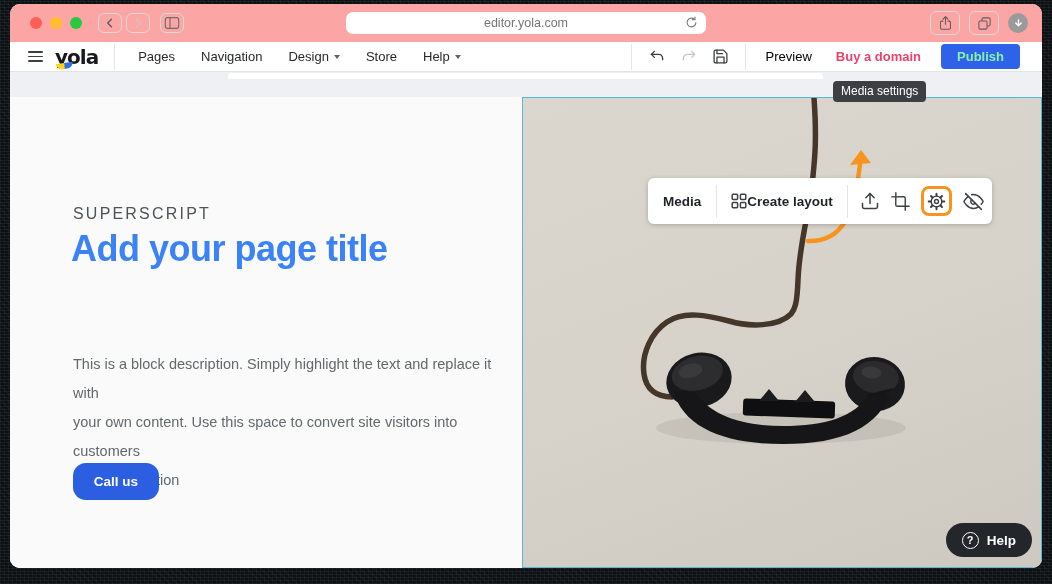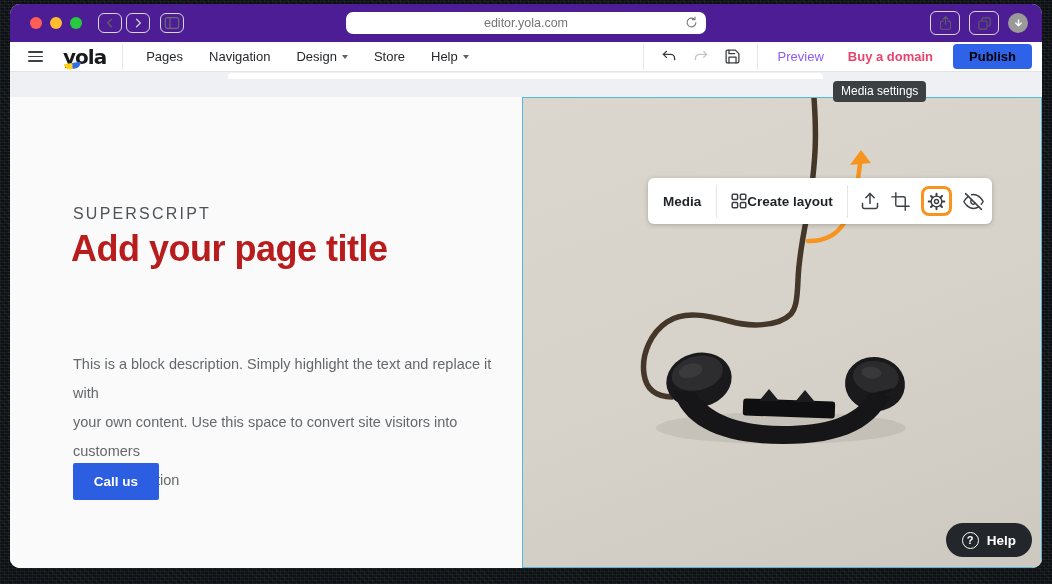--- a/index.html
+++ b/index.html
@@ -16,21 +16,21 @@
       repeating-linear-gradient(90deg, rgba(110,170,230,.05) 0 1px, transparent 1px 4px),
       repeating-linear-gradient(45deg, rgba(255,210,120,.035) 0 1px, transparent 1px 5px);
   }
   .window {
     position:absolute; left:10px; top:4px; right:10px; bottom:16px;
     background:#fff; border-radius:10px; overflow:hidden;
   }
 
   
   .titlebar {
-    position:relative; height:38px; background:#4c1d95;
+    position:relative; height:38px; background:#fca5a5;
     display:flex; align-items:center; padding:16px 14px;
   }
   .traffic { display:flex; gap:8px; margin-left:6px; }
   .tl { width:12px; height:12px; border-radius:50%; }
   .tl-red{ background:#ff5f57; } .tl-yellow{ background:#febc2e; } .tl-green{ background:#28c840; }
   .nav-seg { display:flex; margin-left:16px; gap:4px; }
   .tb-btn {
     width:24px; height:20px; border:1px solid #d9d8d5; border-radius:6px;
     display:flex; align-items:center; justify-content:center; color:#5f5f5f; background:transparent;
   }
@@ -49,65 +49,65 @@
     display:flex; align-items:center; justify-content:center; color:#fff;
   }
 
   
   .appbar {
     height:30px; background:#fff; border-bottom:1px solid #e4e4e6;
     display:flex; align-items:center; padding:0 8px 0 18px; position:relative; z-index:5;
   }
   .hamburger { display:flex; flex-direction:column; gap:3px; width:15px; cursor:pointer; }
   .hamburger i { display:block; height:1.7px; background:#3c4043; border-radius:1px; }
-  .logo { position:relative; margin-left:20px; font-family:"DejaVu Sans",sans-serif;
+  .logo { position:relative; margin-left:12px; font-family:"DejaVu Sans",sans-serif;
     font-weight:700; font-size:20px; letter-spacing:-1px; color:#17191c; line-height:1; }
   .logo-swash { position:absolute; left:1px; bottom:-2px; width:17px; height:6px;
     border-radius:0 0 9px 9px; transform:rotate(-8deg);
     background:linear-gradient(90deg,#ffd21e 45%, #2f6fe4 55%); }
   .app-divider { width:1px; height:26px; background:#e7e7e9; margin:0 10px 0 16px; }
   .menu { display:flex; align-items:center; }
   .menu-item { padding:0 13px; font-size:13px; color:#26282b; display:flex; align-items:center; gap:5px; cursor:pointer;text-align:center; }
   .caret { width:0; height:0; border-left:3.5px solid transparent; border-right:3.5px solid transparent; border-top:4px solid #5f6368; }
   .app-right { margin-left:auto; display:flex; align-items:center; gap:14px; }
   .icon-btn { color:#3a3d40; display:flex; align-items:center; cursor:pointer; }
   .icon-btn.disabled { color:#c4c6c8; }
-  .preview { font-size:13px; color:#8b5cf6; font-weight:500; margin:0 4px; cursor:pointer; }
+  .preview { font-size:13px; color:#000000; font-weight:500; margin:0 4px; cursor:pointer; }
   .buy-domain { font-size:13px; font-weight:700; color:var(--buy-domain-pink,#e8436d); margin:0 6px; cursor:pointer; }
   .publish-btn {
-    background:var(--publish-blue,#2e63e9); color:#000000; font-size:13px; font-weight:700;
-    border:none; border-radius:4px; padding:5px 16px; margin-right:2px; cursor:pointer;
+    background:var(--publish-blue,#2e63e9); color:#86efac; font-size:13px; font-weight:700;
+    border:none; border-radius:4px; padding:5px 16px; margin-right:14px; cursor:pointer;
   }
 
   
   .workspace { position:absolute; left:0; right:0; top:68px; bottom:0; background:#eef0f3; }
   .canvas-strip { position:absolute; left:218px; top:1px; width:595px; height:6px;
     background:#fff; border-radius:4px 4px 0 0; }
   .hero { position:absolute; left:0; right:0; top:25px; bottom:0; display:flex; }
   .hero-left { width:512px; background:#fafafa; position:relative; }
   .hero-media {
     flex:1; position:relative; overflow:hidden;
     border:1.5px solid var(--selection-cyan,#57b7da);
     background:linear-gradient(160deg,#dbd7ce 0%, var(--media-bg,#d6d2c9) 55%, #cdc9c0 100%);
   }
   .phone-svg { position:absolute; left:0; top:0; }
 
   
   .superscript { position:absolute; left:63px; top:108px; font-size:16px;
     letter-spacing:2.2px; color:#4f5357; }
   .page-title { position:absolute; left:61px; top:131px; font-size:36px; font-weight:700;
-    letter-spacing:-.5px; color:#b91c1c; }
+    letter-spacing:-.5px; color:#3b82f6; }
   .promo-btn { position:absolute; left:63px; top:197px; width:200px; height:42px;
     background:var(--promo-green,#377c66); color:#fff; border:none; font-size:19px;
     display:flex; align-items:center; justify-content:center; cursor:pointer;
     font-family:"Liberation Sans","DejaVu Sans",sans-serif; }
   .hero-desc { position:absolute; left:63px; top:253px; width:430px; font-size:14.5px;
     line-height:29px; color:#64686c; white-space:pre-line; }
   .cta-btn { position:absolute; left:63px; top:366px; width:86px; height:37px;
-    background:var(--cta-blue,#2c5ee2); color:#fff; border:none; border-radius:2px;
+    background:var(--cta-blue,#2c5ee2); color:#fff; border:none; border-radius:13px;
     font-size:13.5px; font-weight:700; cursor:pointer;
     font-family:"Liberation Sans","DejaVu Sans",sans-serif; }
 
   
   .media-toolbar {
     position:absolute; left:638px; top:106px; height:46px; z-index:30;
     background:#fff; border-radius:6px; box-shadow:0 1px 5px rgba(0,0,0,.22);
     display:flex; align-items:center; padding:0 8px 0 0;
   }
   .mt-tab { font-size:13.5px; font-weight:600; color:#1f2227; padding:0 15px; cursor:pointer; }

